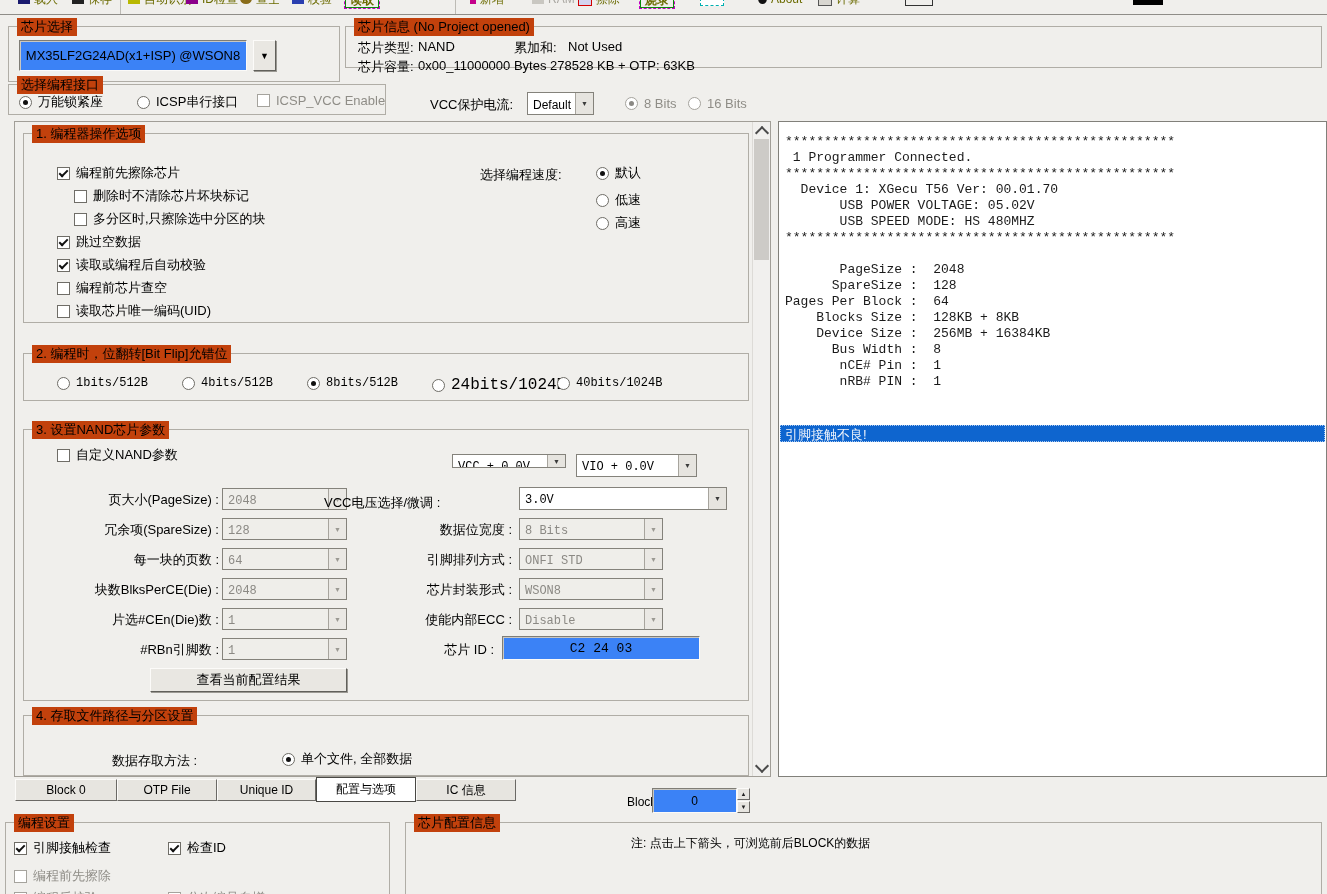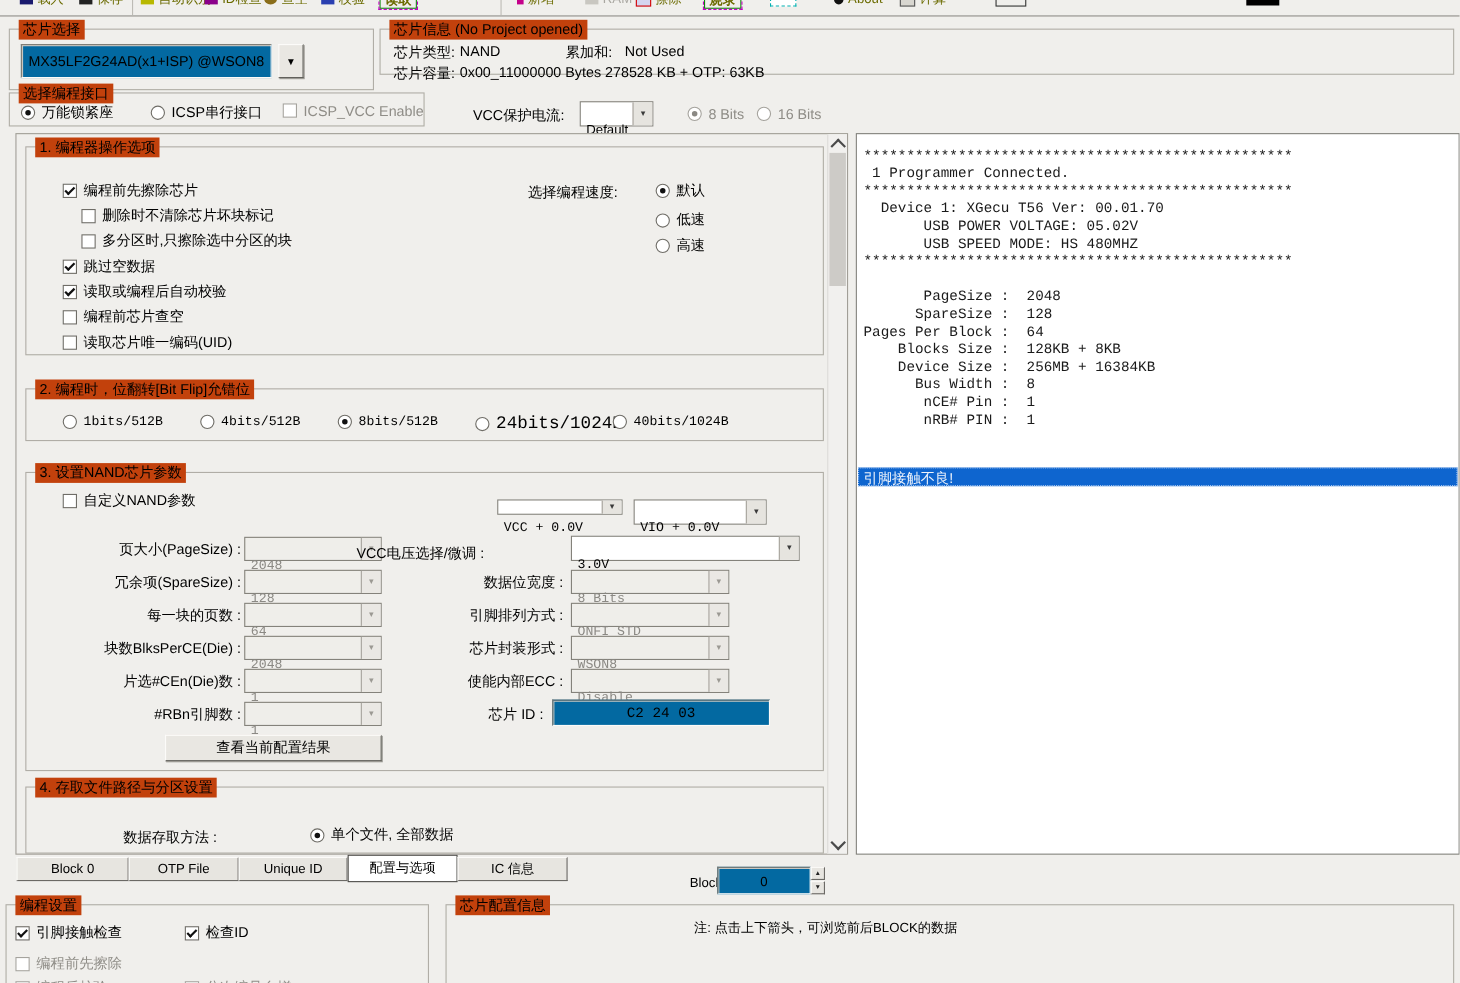--- a/index.html
+++ b/index.html
@@ -28,23 +28,23 @@
 
   
   .cb{width:13px;height:13px;background:#fff;border:1px solid #6f6d67;position:relative;box-sizing:border-box;flex:0 0 13px}
   .cb.checked::after{content:"";position:absolute;left:1px;top:2px;width:7px;height:3px;border-left:2px solid #111;border-bottom:2px solid #111;transform:rotate(-45deg)}
   .cb.disabled{border-color:#a5a39d}
   .rb{width:13px;height:13px;border-radius:50%;background:#fff;border:1px solid #6f6d67;position:relative;box-sizing:border-box;flex:0 0 13px}
   .rb.sel::after{content:"";position:absolute;left:3px;top:3px;width:5px;height:5px;border-radius:50%;background:#111}
   .rb.disabled{border-color:#a5a39d}
   .rb.disabled.sel::after{background:#8b8984}
 
-  .sunken{background:#0369a1;border:1px solid;border-color:#7f7d76 #fbfaf8 #fbfaf8 #7f7d76;box-shadow:inset 1px 1px 0 #c9c7c1;box-sizing:border-box}
+  .sunken{background:#3b82f6;border:1px solid;border-color:#7f7d76 #fbfaf8 #fbfaf8 #7f7d76;box-shadow:inset 1px 1px 0 #c9c7c1;box-sizing:border-box}
   .combo{position:absolute;display:flex;align-items:stretch;background:#fff;border:1px solid #84827b;box-sizing:border-box}
-  .combo .txt{flex:1;padding:18px 5px;font:12px "Liberation Mono","DejaVu Sans Mono",monospace;overflow:hidden;white-space:nowrap}
+  .combo .txt{flex:1;padding:5px 5px;font:12px "Liberation Mono","DejaVu Sans Mono",monospace;overflow:hidden;white-space:nowrap}
   .combo .txt.sans{font:12px "Liberation Sans",sans-serif}
   .combo .btn{width:17px;background:#e6e4df;border-left:1px solid #a7a49d;display:flex;align-items:center;justify-content:center;font-size:7px;color:#3a3a3a}
   .combo.disabled{background:#efeeea}
   .combo.disabled .txt{color:#8b8984}
   .combo.disabled .btn{color:#9b9993;background:#eae8e4}
 
   .btn3d{position:absolute;background:#e9e7e2;border:1px solid;border-color:#fcfbf9 #61605b #61605b #fcfbf9;box-shadow:1px 1px 0 #9b9993;display:flex;align-items:center;justify-content:center;font-size:13px;box-sizing:border-box;cursor:default}
 
   
   #main-panel{position:absolute;left:14px;top:121px;width:757px;height:656px;border:1px solid #a19e97;box-sizing:border-box;background:#f0efec}

